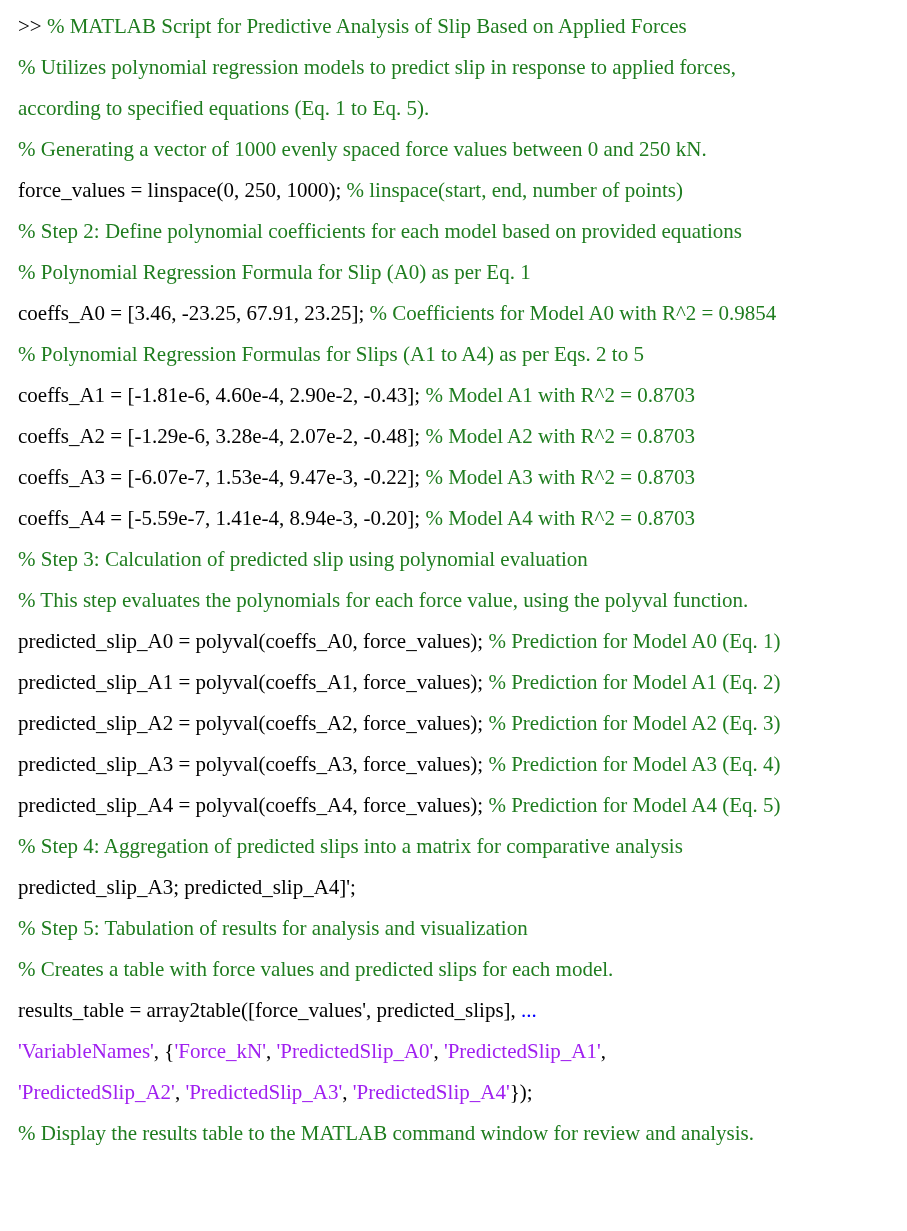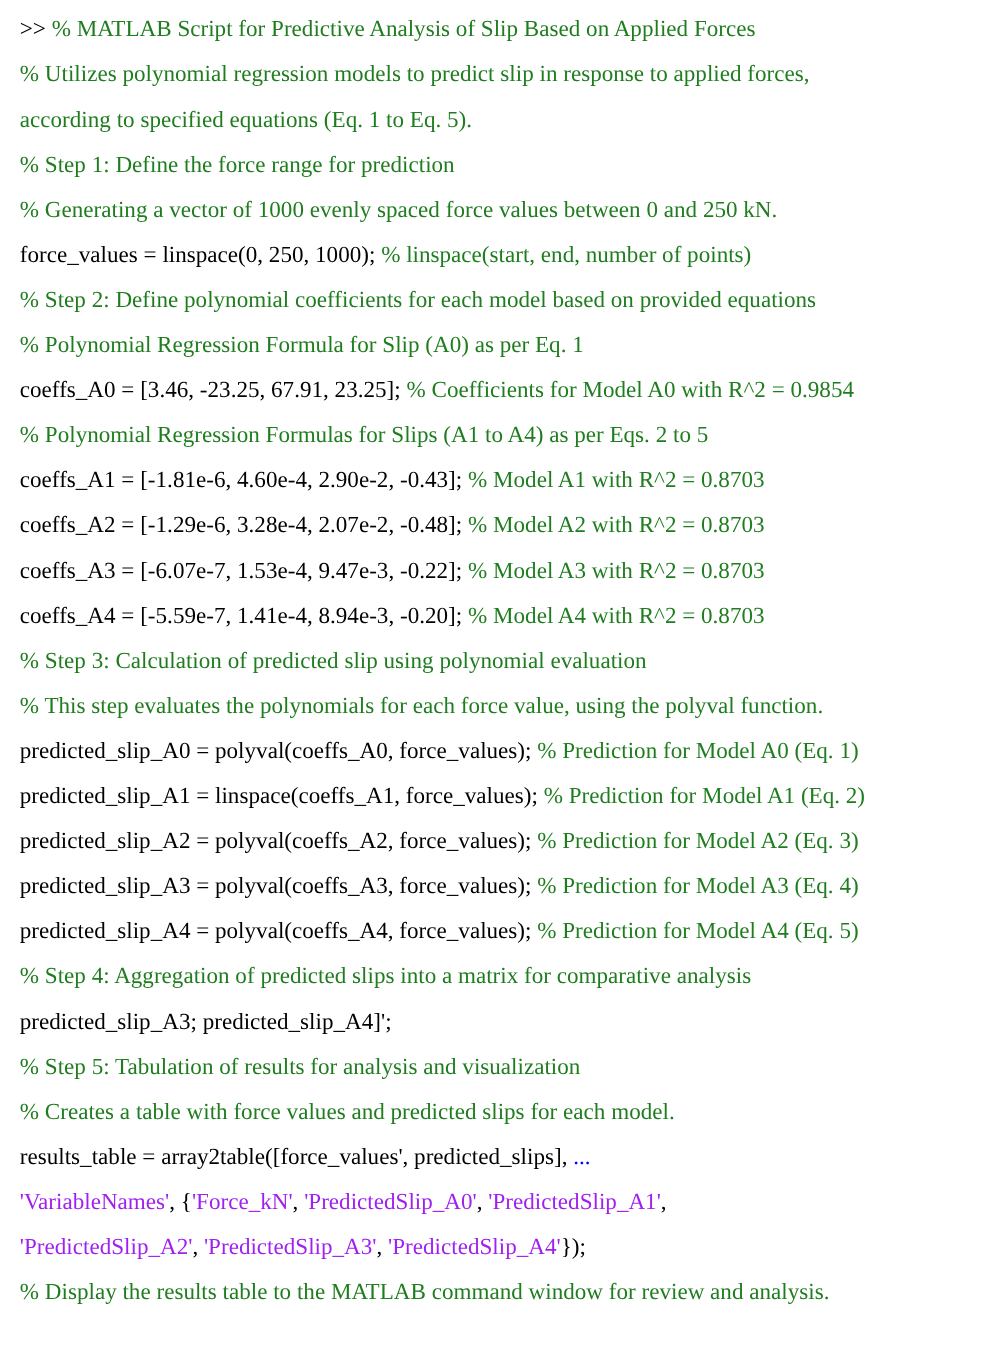--- a/index.html
+++ b/index.html
@@ -34,35 +34,34 @@
   .seg-string{color:var(--string);}
   .seg-continuation{color:var(--continuation);}
 </style>
 </head>
 <body>
 
 <div class="command-window">
     <div class="line"><span class="seg-prompt">&gt;&gt; </span><span class="seg-comment">% MATLAB Script for Predictive Analysis of Slip Based on Applied Forces</span></div>
     <div class="line"><span class="seg-comment">% Utilizes polynomial regression models to predict slip in response to applied forces,</span></div>
     <div class="line"><span class="seg-comment">according to specified equations (Eq. 1 to Eq. 5).</span></div>
-    <div class="line"><span class="seg-comment">% Step 1: Define the force range for prediction</span></div>
     <div class="line"><span class="seg-comment">% Generating a vector of 1000 evenly spaced force values between 0 and 250 kN.</span></div>
     <div class="line"><span class="seg-code">force_values = linspace(0, 250, 1000); </span><span class="seg-comment">% linspace(start, end, number of points)</span></div>
     <div class="line"><span class="seg-comment">% Step 2: Define polynomial coefficients for each model based on provided equations</span></div>
     <div class="line"><span class="seg-comment">% Polynomial Regression Formula for Slip (A0) as per Eq. 1</span></div>
     <div class="line"><span class="seg-code">coeffs_A0 = [3.46, -23.25, 67.91, 23.25]; </span><span class="seg-comment">% Coefficients for Model A0 with R^2 = 0.9854</span></div>
     <div class="line"><span class="seg-comment">% Polynomial Regression Formulas for Slips (A1 to A4) as per Eqs. 2 to 5</span></div>
     <div class="line"><span class="seg-code">coeffs_A1 = [-1.81e-6, 4.60e-4, 2.90e-2, -0.43]; </span><span class="seg-comment">% Model A1 with R^2 = 0.8703</span></div>
     <div class="line"><span class="seg-code">coeffs_A2 = [-1.29e-6, 3.28e-4, 2.07e-2, -0.48]; </span><span class="seg-comment">% Model A2 with R^2 = 0.8703</span></div>
     <div class="line"><span class="seg-code">coeffs_A3 = [-6.07e-7, 1.53e-4, 9.47e-3, -0.22]; </span><span class="seg-comment">% Model A3 with R^2 = 0.8703</span></div>
     <div class="line"><span class="seg-code">coeffs_A4 = [-5.59e-7, 1.41e-4, 8.94e-3, -0.20]; </span><span class="seg-comment">% Model A4 with R^2 = 0.8703</span></div>
     <div class="line"><span class="seg-comment">% Step 3: Calculation of predicted slip using polynomial evaluation</span></div>
     <div class="line"><span class="seg-comment">% This step evaluates the polynomials for each force value, using the polyval function.</span></div>
     <div class="line"><span class="seg-code">predicted_slip_A0 = polyval(coeffs_A0, force_values); </span><span class="seg-comment">% Prediction for Model A0 (Eq. 1)</span></div>
-    <div class="line"><span class="seg-code">predicted_slip_A1 = linspace(coeffs_A1, force_values); </span><span class="seg-comment">% Prediction for Model A1 (Eq. 2)</span></div>
+    <div class="line"><span class="seg-code">predicted_slip_A1 = polyval(coeffs_A1, force_values); </span><span class="seg-comment">% Prediction for Model A1 (Eq. 2)</span></div>
     <div class="line"><span class="seg-code">predicted_slip_A2 = polyval(coeffs_A2, force_values); </span><span class="seg-comment">% Prediction for Model A2 (Eq. 3)</span></div>
     <div class="line"><span class="seg-code">predicted_slip_A3 = polyval(coeffs_A3, force_values); </span><span class="seg-comment">% Prediction for Model A3 (Eq. 4)</span></div>
     <div class="line"><span class="seg-code">predicted_slip_A4 = polyval(coeffs_A4, force_values); </span><span class="seg-comment">% Prediction for Model A4 (Eq. 5)</span></div>
     <div class="line"><span class="seg-comment">% Step 4: Aggregation of predicted slips into a matrix for comparative analysis</span></div>
     <div class="line"><span class="seg-code">predicted_slip_A3; predicted_slip_A4]';</span></div>
     <div class="line"><span class="seg-comment">% Step 5: Tabulation of results for analysis and visualization</span></div>
     <div class="line"><span class="seg-comment">% Creates a table with force values and predicted slips for each model.</span></div>
     <div class="line"><span class="seg-code">results_table = array2table([force_values', predicted_slips], </span><span class="seg-continuation">...</span></div>
     <div class="line"><span class="seg-string">'VariableNames'</span><span class="seg-code">, {</span><span class="seg-string">'Force_kN'</span><span class="seg-code">, </span><span class="seg-string">'PredictedSlip_A0'</span><span class="seg-code">, </span><span class="seg-string">'PredictedSlip_A1'</span><span class="seg-code">,</span></div>
     <div class="line"><span class="seg-string">'PredictedSlip_A2'</span><span class="seg-code">, </span><span class="seg-string">'PredictedSlip_A3'</span><span class="seg-code">, </span><span class="seg-string">'PredictedSlip_A4'</span><span class="seg-code">});</span></div>

